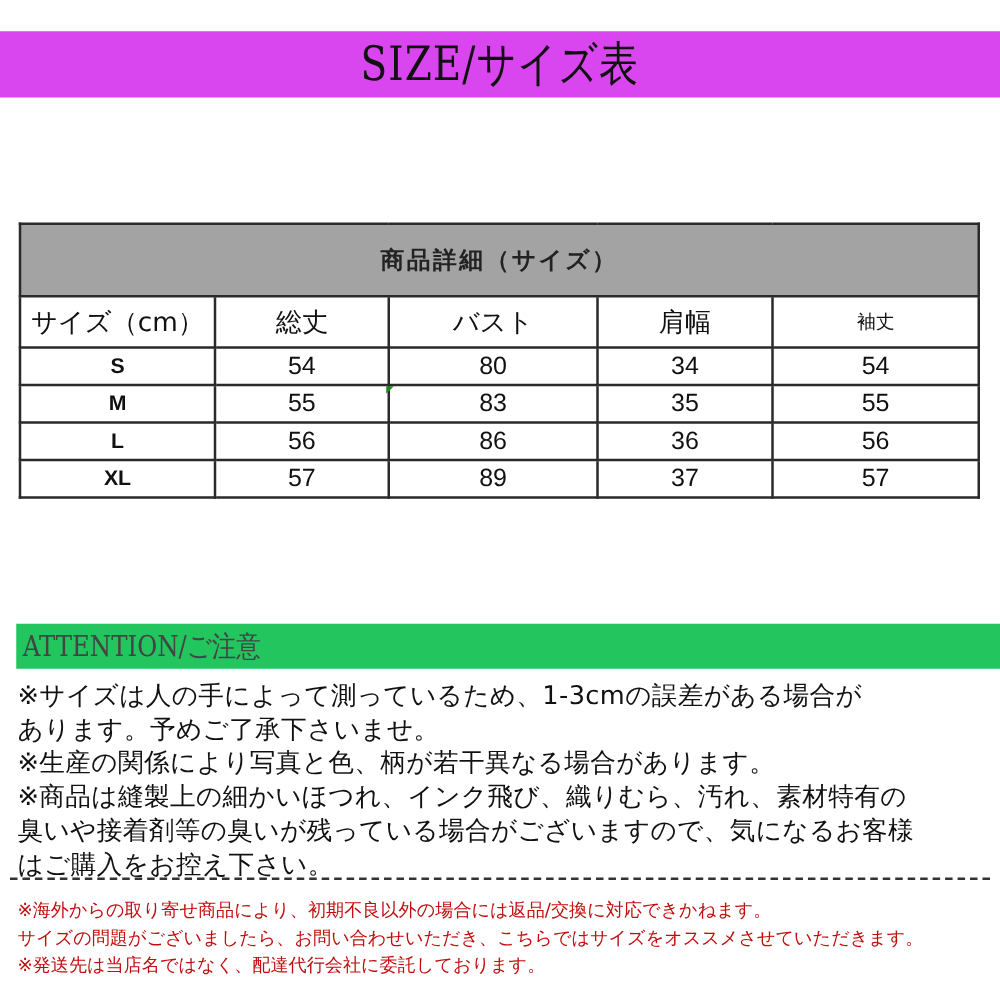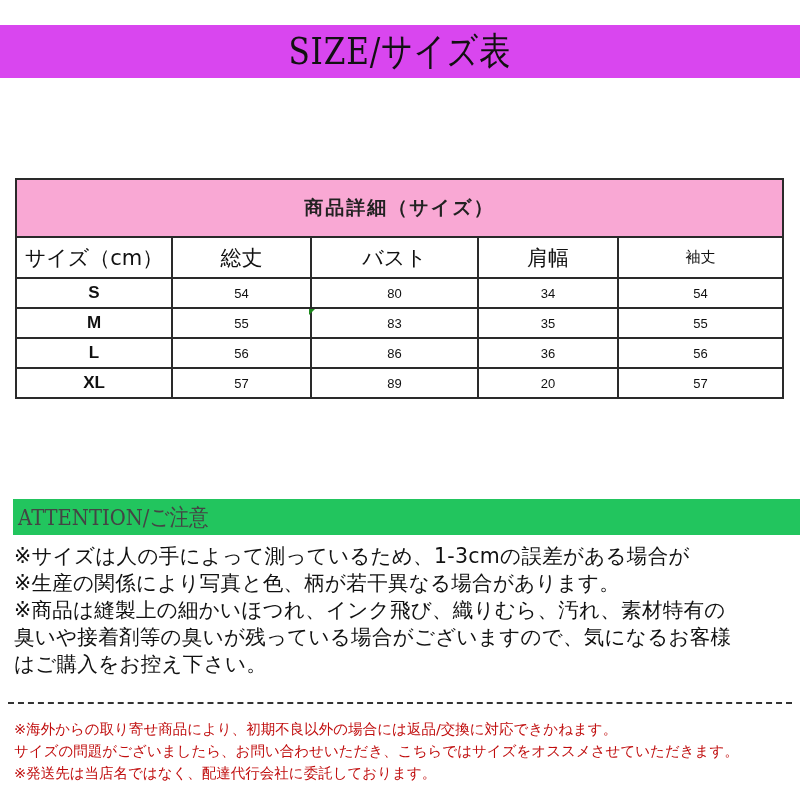--- a/index.html
+++ b/index.html
@@ -2,24 +2,24 @@
 <html><head>
 <meta charset="utf-8">
 <style>
   html, body { margin:0; padding:0; }
   body { width:800px; height:800px; background:#ffffff; position:relative; overflow:hidden; font-family:"DejaVu Sans", sans-serif; color:#111; }
   .title-band { position:absolute; left:0; top:25px; width:800px; height:53px; background:#d946ef; display:flex; align-items:center; justify-content:center; }
   .title-band span { font-family:"DejaVu Serif", serif; font-size:38px; letter-spacing:1px; color:#111; transform:scaleX(0.82); display:inline-block; }
 
   .size-table { position:absolute; left:15px; top:178px; width:767px; border-collapse:collapse; table-layout:fixed; }
   .size-table td, .size-table th { border:2px solid #2a2a2a; text-align:center; padding:0; }
-  .size-table .caption-cell { background:#f9a8d4; height:56px; font-family:"DejaVu Serif", serif; font-weight:bold; font-size:19px; color:#222; letter-spacing:2px; }
+  .size-table .caption-cell { background:#a3a3a3; height:56px; font-family:"DejaVu Serif", serif; font-weight:bold; font-size:19px; color:#222; letter-spacing:2px; }
   .size-table .hdr td { height:39px; font-size:21px; font-weight:normal; color:#111;margin-left:32px; }
   .size-table .hdr td.small { font-size:15px; }
-  .size-table .row td { height:28px; font-family:"Liberation Sans", sans-serif; font-size:13px; color:#111; }
+  .size-table .row td { height:28px; font-family:"Liberation Sans", sans-serif; font-size:20px; color:#111; }
   .size-table .row td.sz { font-weight:bold; font-size:17px; }
   .green-mark { position:absolute; left:309px; top:309px; width:0; height:0; border-top:6px solid #1d8a1d; border-right:6px solid transparent; }
 
   .attn-band { position:absolute; left:13px; top:499px; width:787px; height:36px; background:#22c55e; display:flex; align-items:center; }
   .attn-band span { font-family:"DejaVu Serif", serif; font-size:23px; color:#444; padding-left:6px; transform:scaleX(0.85); transform-origin:left center; display:inline-block; white-space:nowrap; }
 
   .notes { position:absolute; left:14px; top:543px; width:786px; font-family:"DejaVu Sans", sans-serif; font-size:20.5px; line-height:27px; color:#111; }
   .notes div { white-space:nowrap; letter-spacing:0.3px; }
   .dash { position:absolute; left:8px; width:784px; height:0; border-top:2px dashed #333; }
   .d1 { top:702px; }
@@ -71,33 +71,34 @@
     <td class="sz">L</td>
     <td>56</td>
     <td>86</td>
     <td>36</td>
     <td>56</td>
   </tr>
   <tr class="row">
     <td class="sz">XL</td>
     <td>57</td>
     <td>89</td>
-    <td>20</td>
+    <td>37</td>
     <td>57</td>
   </tr>
 </tbody>
   </table>
 <div class="green-mark"></div>
 
 <div class="attn-band">
   <span>ATTENTION/ご注意</span>
 </div>
 
 <div class="notes">
   <div>※サイズは人の手によって測っているため、1-3cmの誤差がある場合が</div>
+  <div>あります。予めご了承下さいませ。</div>
   <div>※生産の関係により写真と色、柄が若干異なる場合があります。</div>
   <div>※商品は縫製上の細かいほつれ、インク飛び、織りむら、汚れ、素材特有の</div>
   <div>臭いや接着剤等の臭いが残っている場合がございますので、気になるお客様</div>
   <div>はご購入をお控え下さい。</div>
 </div>
 
 <div class="dash d1"></div>
 
 <div class="red-notes">
   <div>※海外からの取り寄せ商品により、初期不良以外の場合には返品/交換に対応できかねます。</div>

